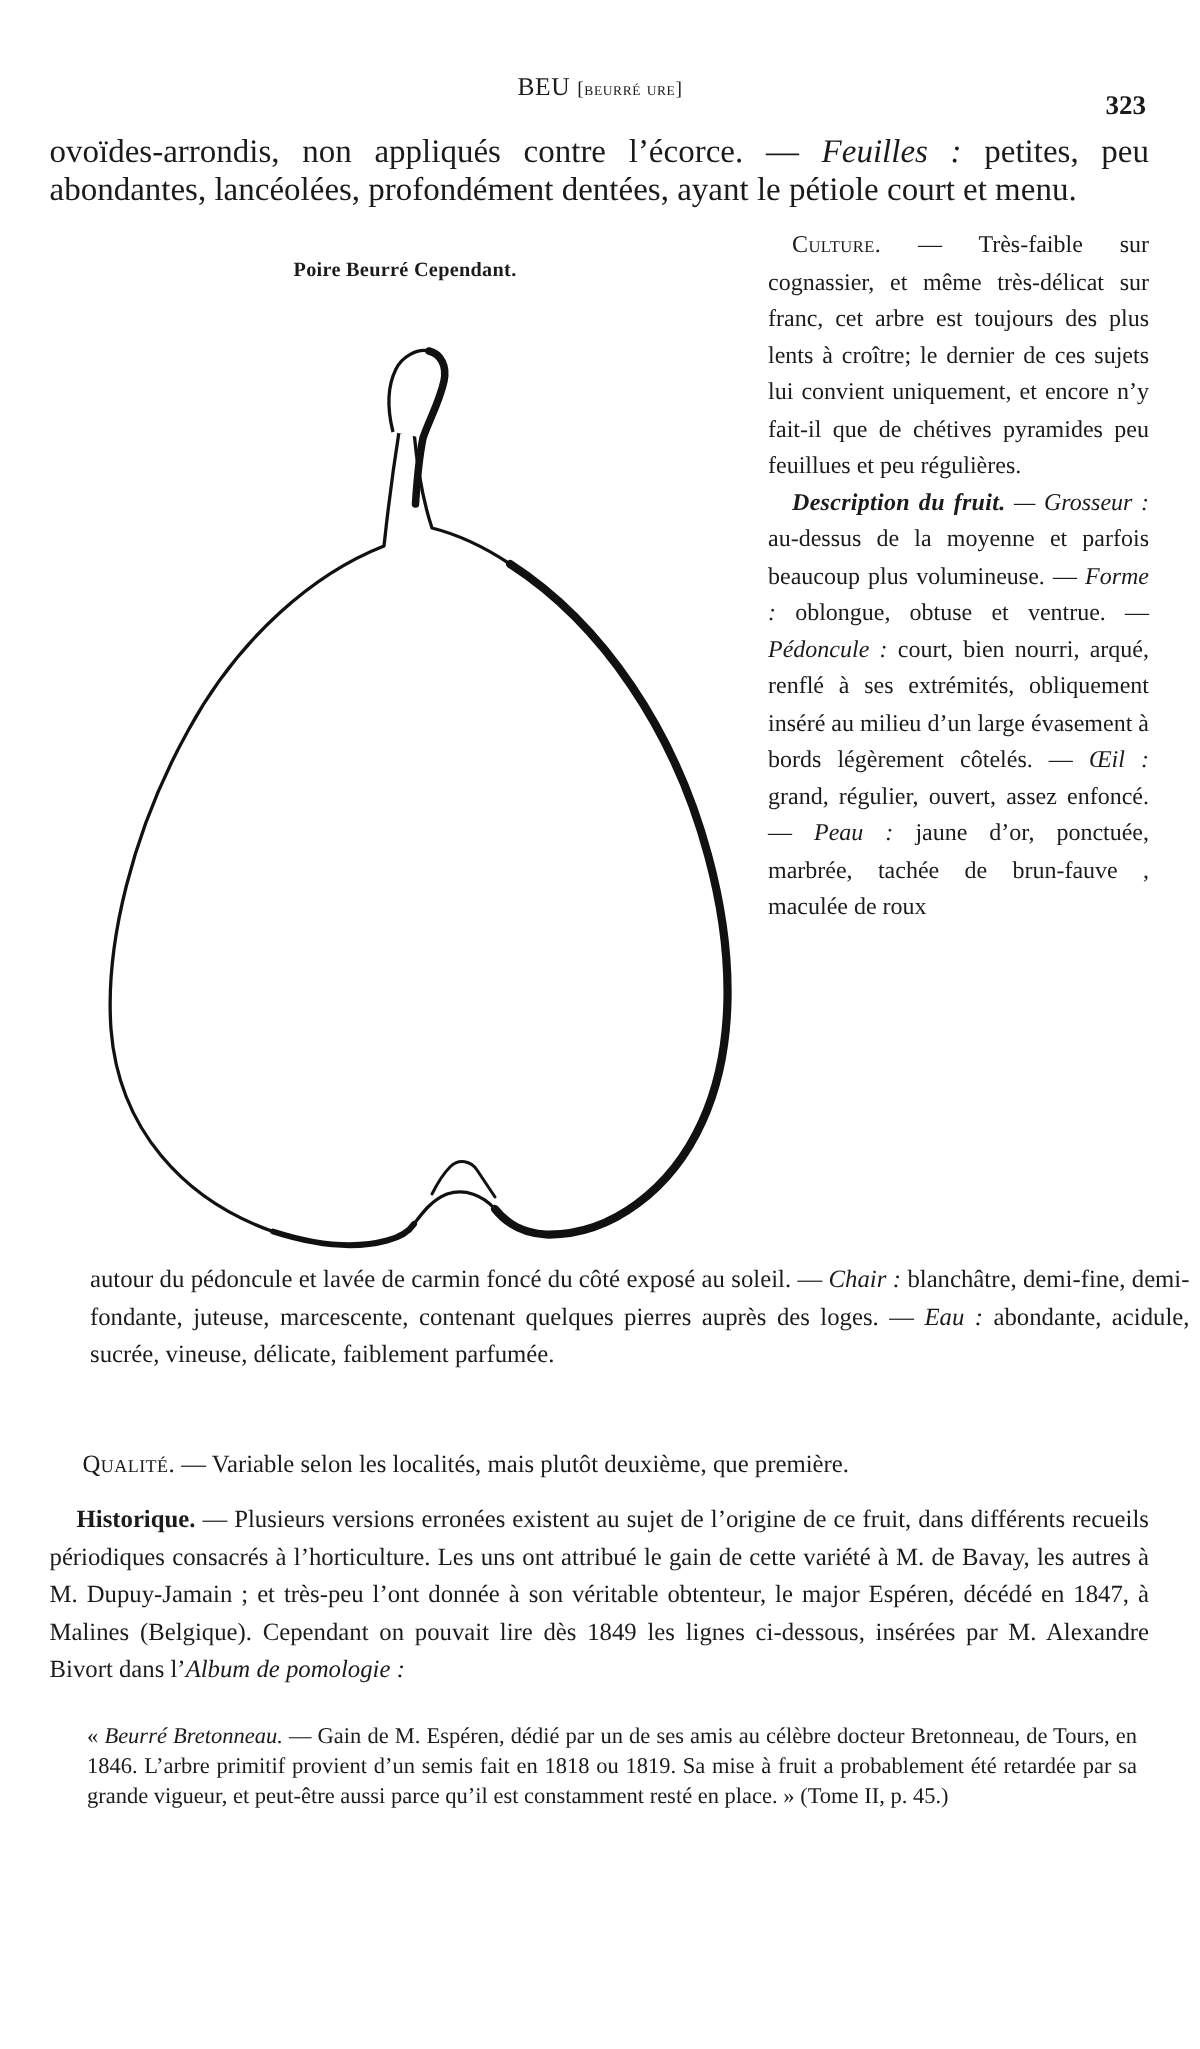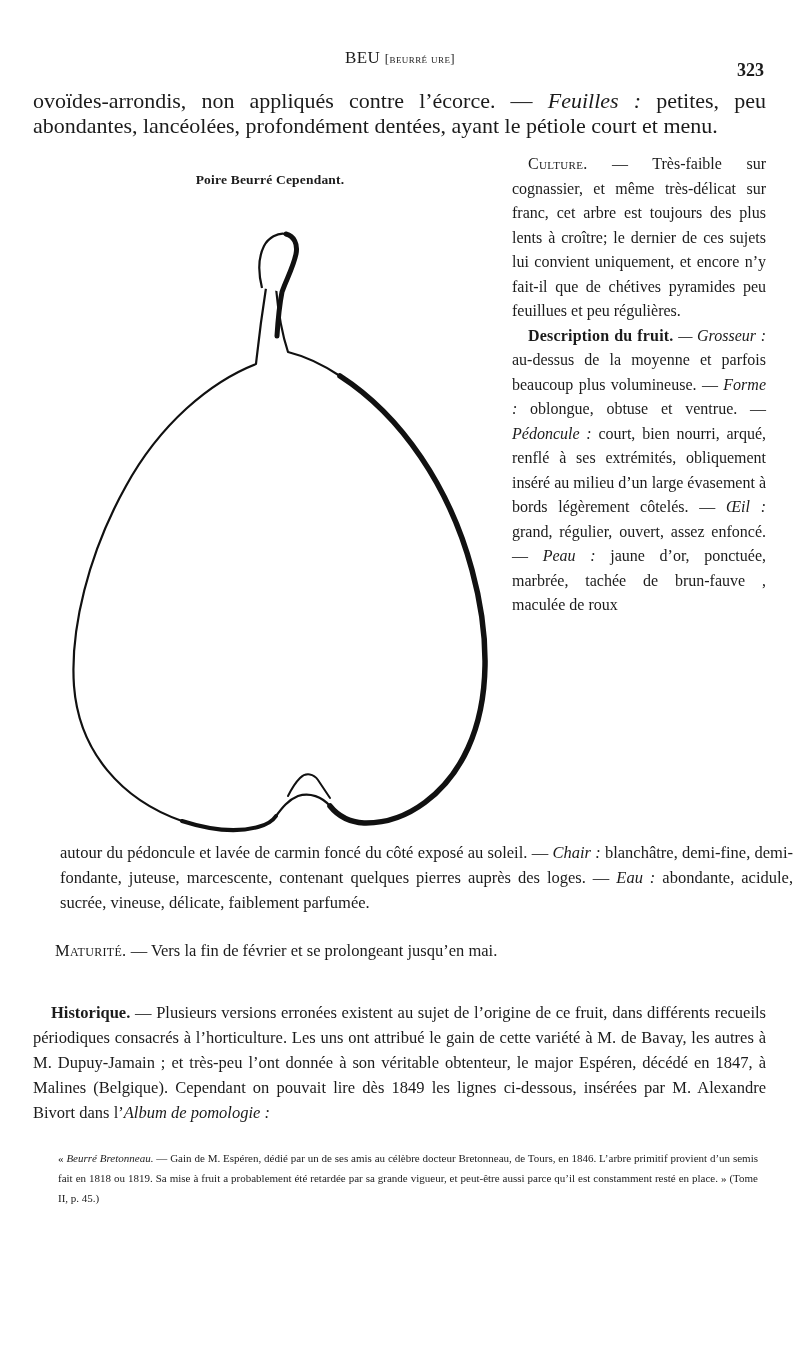--- a/index.html
+++ b/index.html
@@ -101,20 +101,21 @@
   .right-col p { margin: 0 0 0 0; }
   .right-col .sc {
     font-variant: small-caps;
     letter-spacing: 0.3px;
   }
   .right-col i { font-style: italic; }
   .blk { margin-bottom: 9px; }
   .desc-head {
     font-weight: bold;
     letter-spacing: 0.2px;
+    font-style: italic;
   }
   .indent { text-indent: 16px; }
 
   
   .flow {
     position: absolute;
     left: 33px;
     width: 733px;
     font-size: 16.5px;
     line-height: 25px;
@@ -128,21 +129,21 @@
   #para-suite { top: 840px; margin-left: 27px; }
   #para-maturite { top: 938px; text-indent: 22px; }
   #para-qualite  { top: 963px; text-indent: 22px; }
   #para-historique { top: 1000px; text-indent: 18px; }
 
   .quote {
     position: absolute;
     left: 58px;
     top: 1148px;
     width: 700px;
-    font-size: 11px;
+    font-size: 15px;
     line-height: 20px;
     text-align: justify;
     text-justify: inter-word;
   }
   .quote i { font-style: italic; }
 
   #para-final { top: 1238px; text-indent: 18px; }
 </style>
 </head>
 <body>
@@ -191,21 +192,21 @@
     </svg>
   </div>
 
   <div class="right-col">
     <p class="blk indent"><span class="sc">Culture.</span><span> — Très-faible sur cognassier, et même très-délicat sur franc, cet arbre est toujours des plus lents à croître; le dernier de ces sujets lui convient uniquement, et encore n’y fait-il que de chétives pyramides peu feuillues et peu régulières.</span></p>
     <p class="indent"><span class="desc-head">Description du fruit.</span><i> — Grosseur :</i><span> au-dessus de la moyenne et parfois beaucoup plus volumineuse. — </span><i>Forme :</i><span> oblongue, obtuse et ventrue. — </span><i>Pédoncule :</i><span> court, bien nourri, arqué, renflé à ses extrémités, obliquement inséré au milieu d’un large évasement à bords légèrement côtelés. — </span><i>Œil :</i><span> grand, régulier, ouvert, assez enfoncé. — </span><i>Peau :</i><span> jaune d’or, ponctuée, marbrée, tachée de brun-fauve , maculée de roux</span></p>
   </div>
 
   <div class="flow" id="para-suite"><span>autour du pédoncule et lavée de carmin foncé du côté exposé au soleil. — </span><i>Chair :</i><span> blanchâtre, demi-fine, demi-fondante, juteuse, marcescente, contenant quelques pierres auprès des loges. — </span><i>Eau :</i><span> abondante, acidule, sucrée, vineuse, délicate, faiblement parfumée.</span></div>
 
-  <div class="flow" id="para-maturite"><span class="sc">Maturité.</span><span> — Vers la fin de février et se prolongeant jusqu’en mai.</span></div>
-
+
+  <div class="flow" id="para-qualite"><span class="sc">Qualité.</span><span> — Variable selon les localités, mais plutôt deuxième, que première.</span></div>
 
   <div class="flow" id="para-historique"><span class="bold">Historique.</span><span> — Plusieurs versions erronées existent au sujet de l’origine de ce fruit, dans différents recueils périodiques consacrés à l’horticulture. Les uns ont attribué le gain de cette variété à M. de Bavay, les autres à M. Dupuy-Jamain ; et très-peu l’ont donnée à son véritable obtenteur, le major Espéren, décédé en 1847, à Malines (Belgique). Cependant on pouvait lire dès 1849 les lignes ci-dessous, insérées par M. Alexandre Bivort dans l’</span><i>Album de pomologie :</i></div>
 
   <div class="quote"><span>« </span><i>Beurré Bretonneau.</i><span> — Gain de M. Espéren, dédié par un de ses amis au célèbre docteur Bretonneau, de Tours, en 1846. L’arbre primitif provient d’un semis fait en 1818 ou 1819. Sa mise à fruit a probablement été retardée par sa grande vigueur, et peut-être aussi parce qu’il est constamment resté en place. » (Tome II, p. 45.)</span></div>
 
 
 </div>
 
 </body></html>

